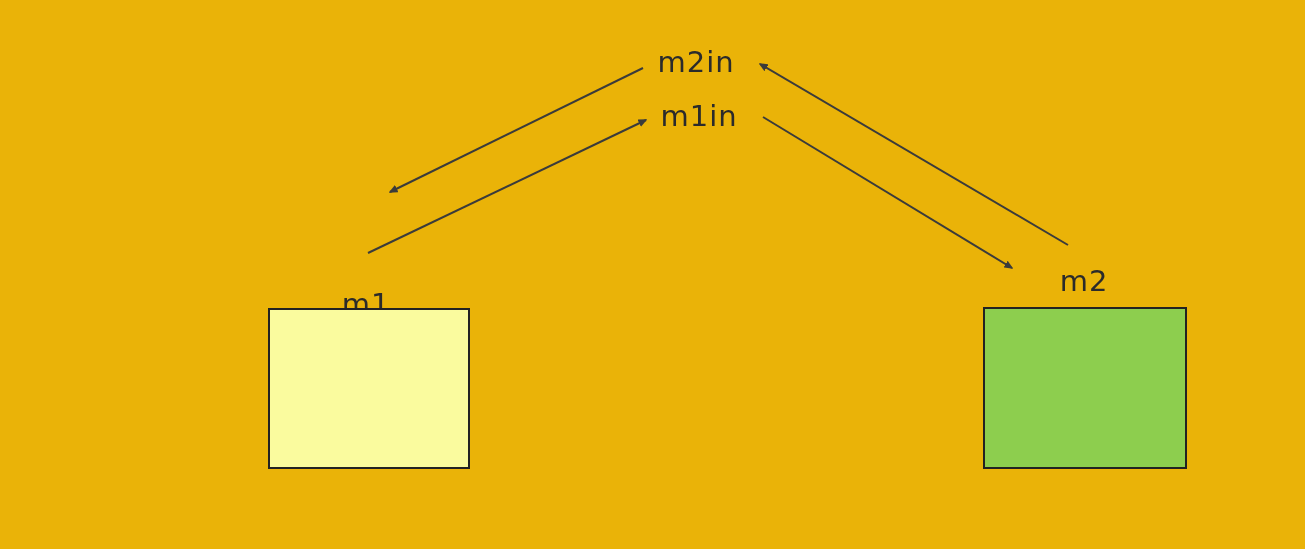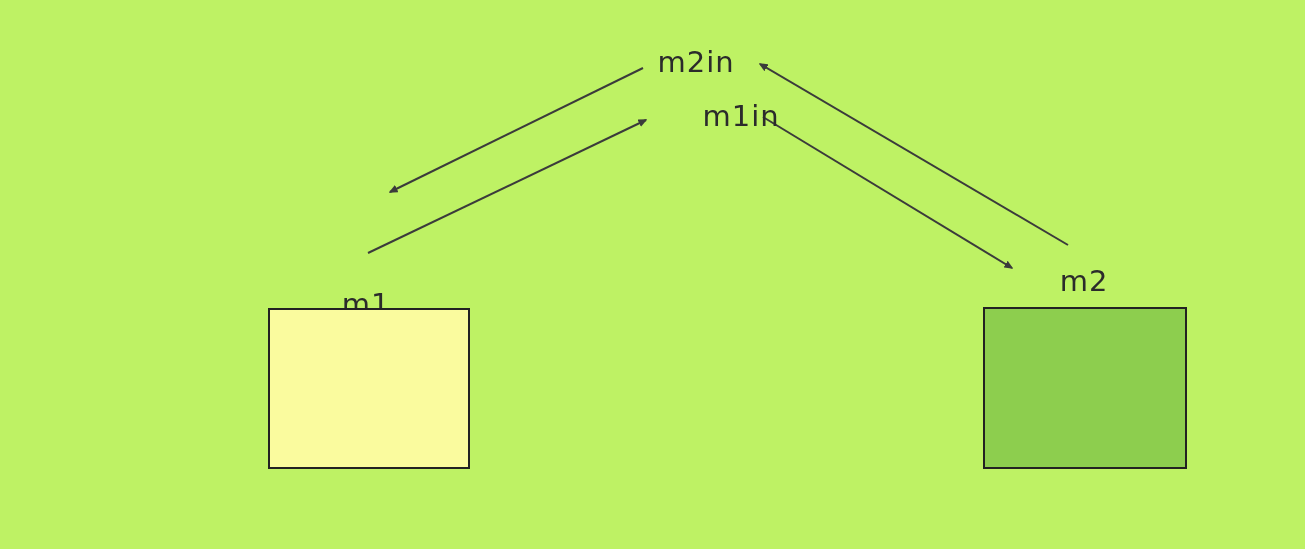--- a/index.html
+++ b/index.html
@@ -4,21 +4,21 @@
 <style>
   html, body {
     margin: 0;
     padding: 0;
     background: #ffffff;
   }
   .canvas {
     position: relative;
     width: 1305px;
     height: 549px;
-    background: #bef264;
+    background: #eab308;
     font-family: "DejaVu Sans", "Liberation Sans", sans-serif;
     overflow: hidden;
   }
   .arrow-layer {
     position: absolute;
     left: 0;
     top: 0;
     width: 1305px;
     height: 549px;
   }
@@ -67,21 +67,21 @@
 
     <line x1="368" y1="253" x2="646" y2="120" stroke="#3b3b3b" stroke-width="2" marker-end="url(#arrowhead)"></line>
 
     <line x1="1068" y1="245" x2="760" y2="64" stroke="#3b3b3b" stroke-width="2" marker-end="url(#arrowhead)"></line>
 
     <line x1="763" y1="117" x2="1012" y2="268" stroke="#3b3b3b" stroke-width="2" marker-end="url(#arrowhead)"></line>
   </svg>
 
   <div class="diagram-label" style="left:696px; top:62px;">m2in</div>
 
-  <div class="diagram-label" style="left:699px; top:116px;margin-left:42px;">m1in</div>
+  <div class="diagram-label" style="left:699px; top:116px;">m1in</div>
 
   <div class="diagram-label" style="left:366px; top:280px;margin-top:24px;">m1</div>
 
   <div class="diagram-label" style="left:1084px; top:281px;">m2</div>
 
   <div class="node-box m1"></div>
 
   <div class="node-box m2"></div>
 
 </div>

